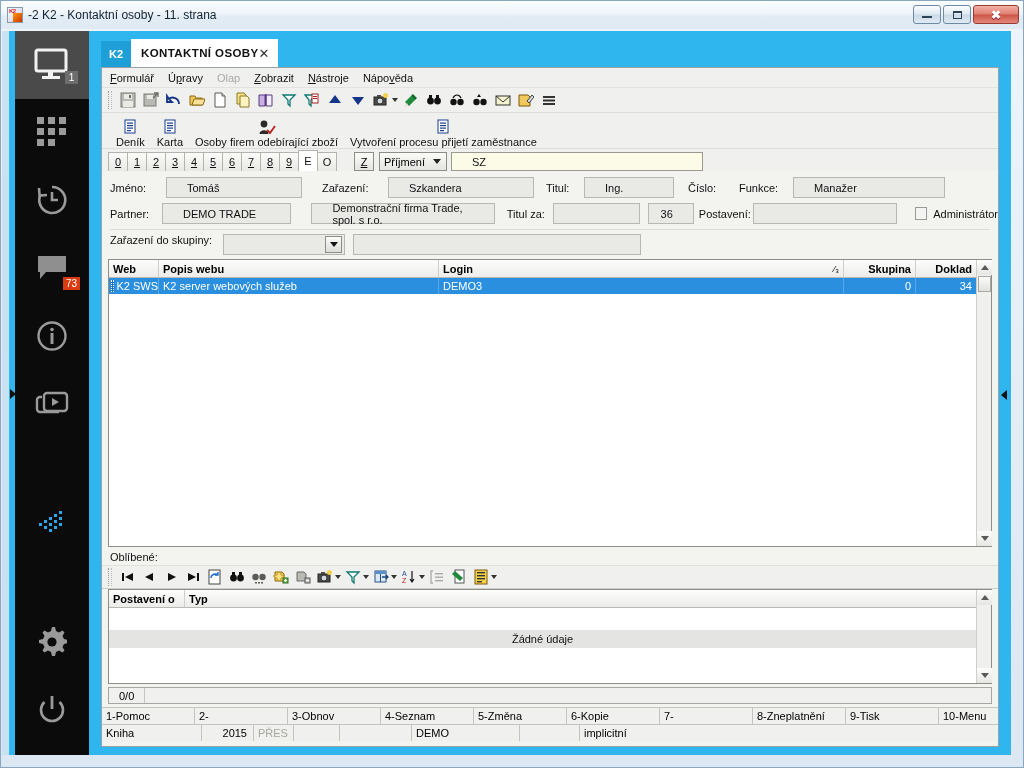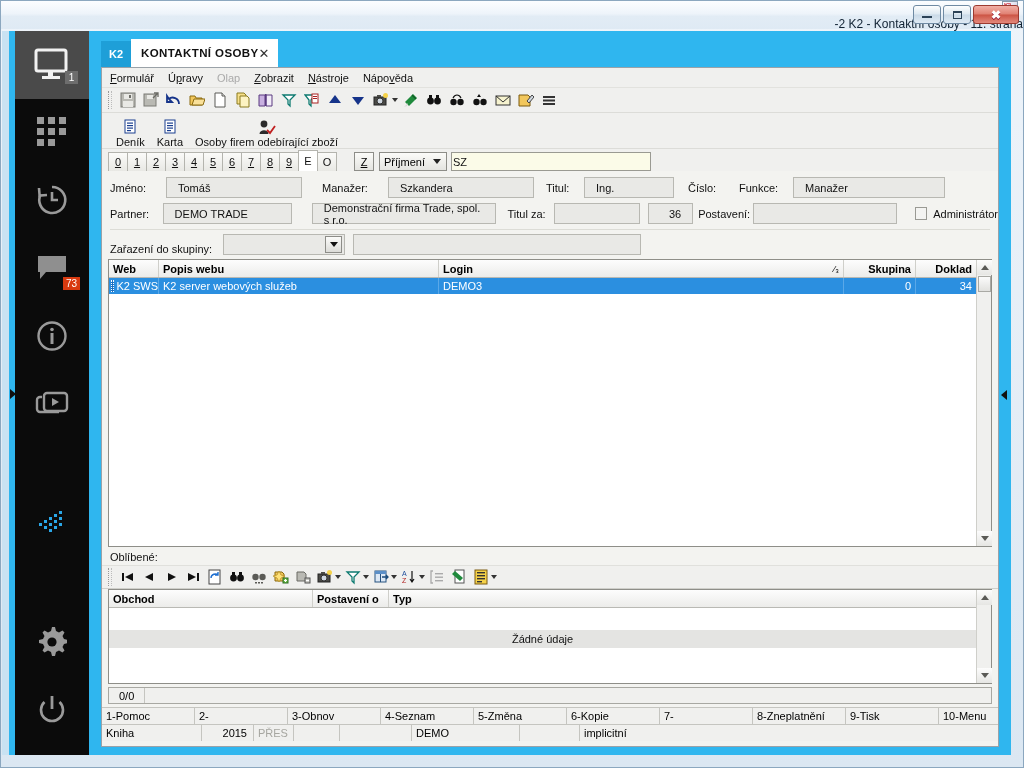--- a/index.html
+++ b/index.html
@@ -15,21 +15,21 @@
 
   
   .win-frame {
     position: absolute; left: 0; top: 0; width: 1024px; height: 768px;
     background: linear-gradient(#eef4fa, #dbe7f2);
     border: 1px solid #8ba7bf;
   }
   .titlebar {
     position: absolute; left: 0; top: 0; width: 1022px; height: 28px;
     background: linear-gradient(#fbfdff 0%, #eef4fa 45%, #e2ecf5 55%, #dfeaf4 100%);
-    display: flex; align-items: flex-end; flex-direction: column;
+    display: flex; align-items: center;
   }
   .title-icon {
     width: 16px; height: 16px; margin-left: 6px; margin-right: 5px;
     background: linear-gradient(135deg,#fff 0%,#dde 60%,#bcd 100%);
     border: 1px solid #8899aa; position: relative; flex: none;
   }
   .title-icon::after {
     content: "K2"; position: absolute; left: 1px; top: 0px;
     font-size: 6px; font-weight: bold; color: #c23; letter-spacing: -0.5px;
   }
@@ -168,38 +168,38 @@
     display: flex; align-items: center; justify-content: center; font-size: 11px;
   }
   .combo-sm {
     margin-left: 5px; width: 68px; height: 19px; border: 1px solid #8d8d88;
     background: linear-gradient(#fbfbf9,#e4e4e0);
     display: flex; align-items: center; padding: 0 2px 0 4px; font-size: 11px; justify-content: space-between;
   }
   .combo-caret { width: 0; height: 0; border-left: 4px solid transparent; border-right: 4px solid transparent;
                  border-top: 5px solid #222; margin-right: 3px; }
   .searchbox {
-    margin-left: 4px; width: 200px; height: 19px; border: 1px solid #9a9a92;
-    background: #fbfbe8; display: flex; align-items: center; padding-left: 1px;
+    margin-left: 4px; width: 252px; height: 19px; border: 1px solid #9a9a92;
+    background: #fbfbe8; display: flex; align-items: center; padding-left: 20px;
     font-size: 11px; color: #111;
   }
 
   
   .form { position: relative; height: 82px; background: #f3f3f0; padding-top: 6px; }
   .frow { display: flex; align-items: center; height: 21px; margin-bottom: 5px; padding-left: 8px; }
   .flabel { font-size: 11px; color: #111; }
   .fld {
     height: 21px; border: 1px solid #b8b8b2; background: #e9e9e6;
-    display: flex; align-items: center; padding: 0 11px; font-size: 11px; color: #111;
+    display: flex; align-items: center; padding: 0 20px; font-size: 11px; color: #111;
   }
   .fld.num { justify-content: flex-end; }
   .chk { width: 13px; height: 13px; border: 1px solid #9a9a94; background: #f4f4f2; }
   .hr-light { height: 1px; background: #dcdcd6; margin: 2px 8px 4px 8px; }
 
-  .grprow { display: flex; align-items: flex-end; height: 21px; padding-left: 8px; }
+  .grprow { display: flex; align-items: flex-start; height: 21px; padding-left: 8px; }
   .combo-box {
     width: 122px; height: 21px; border: 1px solid #b8b8b2; background: #e9e9e6;
     display: flex; align-items: center; justify-content: flex-end; padding-right: 2px;
   }
   .combo-btn {
     width: 17px; height: 17px; border: 1px solid #8d8d88;
     background: linear-gradient(#fbfbf9,#dcdcd8);
     display: flex; align-items: center; justify-content: center;
   }
 
@@ -585,20 +585,30 @@
             <span class="lbl">Karta</span>
           </div>
           <div class="bigbtn">
             <svg width="18" height="16" viewBox="0 0 18 16">
                 <circle cx="6" cy="5" r="3.4" fill="#2b2b2b"></circle>
                 <path d="M1.5 15 C1.5 10 10.5 10 10.5 15 Z" fill="#2b2b2b"></path>
                 <path d="M9 11 L12 14 L17 7" fill="none" stroke="#c02020" stroke-width="1.8"></path>
               </svg>
             <span class="lbl">Osoby firem odebírající zboží</span>
           </div>
+          <div class="bigbtn">
+            <svg width="16" height="16" viewBox="0 0 16 16">
+                <rect x="3" y="1" width="10" height="13" fill="#fff" stroke="#1a3f8f"></rect>
+                <rect x="5" y="3.5" width="6" height="1.2" fill="#1a3f8f"></rect>
+                <rect x="5" y="6" width="6" height="1.2" fill="#1a3f8f"></rect>
+                <rect x="5" y="8.5" width="6" height="1.2" fill="#1a3f8f"></rect>
+                <rect x="5" y="11" width="4" height="1.2" fill="#1a3f8f"></rect>
+              </svg>
+            <span class="lbl">Vytvoření procesu přijetí zaměstnance</span>
+          </div>
         </div>
 
         <div class="alpharow">
           <div class="atab">
               <u>0</u>
             </div>
           <div class="atab">
               <u>1</u>
             </div>
           <div class="atab">
@@ -636,21 +646,21 @@
             <span class="combo-caret"></span>
           </div>
           <div class="searchbox" placeholder="">SZ</div>
         </div>
 
         <div class="form">
 
           <div class="frow">
             <span class="flabel" style="width:56px">Jméno:</span>
             <span class="fld" style="width:136px">Tomáš</span>
-            <span class="flabel" style="width:66px; margin-left:20px">Manažer:</span>
+            <span class="flabel" style="width:66px; margin-left:20px">Zařazení:</span>
             <span class="fld" style="width:146px">Szkandera</span>
             <span class="flabel" style="width:38px; margin-left:12px">Titul:</span>
             <span class="fld" style="width:90px">Ing.</span>
             <span class="flabel" style="width:40px; margin-left:14px">Číslo:</span>
             <span class="flabel" style="width:54px; margin-left:11px">Funkce:</span>
             <span class="fld" style="width:152px">Manažer</span>
           </div>
 
           <div class="frow">
             <span class="flabel" style="width:56px">Partner:</span>
@@ -833,21 +843,20 @@
                 <rect x="4" y="6" width="8" height="1.4" fill="#333"></rect>
                 <rect x="4" y="9" width="8" height="1.4" fill="#333"></rect>
                 <rect x="4" y="12" width="5" height="1.4" fill="#333"></rect>
               </svg>
           </div>
           <div class="tb-caret"></div>
         </div>
 
         <div class="bgrid">
           <div class="ghead">
-            <div class="gh" style="width:204px">Obchod</div>
             <div class="gh" style="width:76px">Postavení o</div>
             <div class="gh" style="flex:1; border-right:none">Typ</div>
             <div style="width:15px"></div>
           </div>
           <div class="bempty">Žádné údaje</div>
           <div class="vscroll">
             <div class="vs-btn">
                 <span class="tri-up"></span>
               </div>
             <div class="vs-btn bottom">

